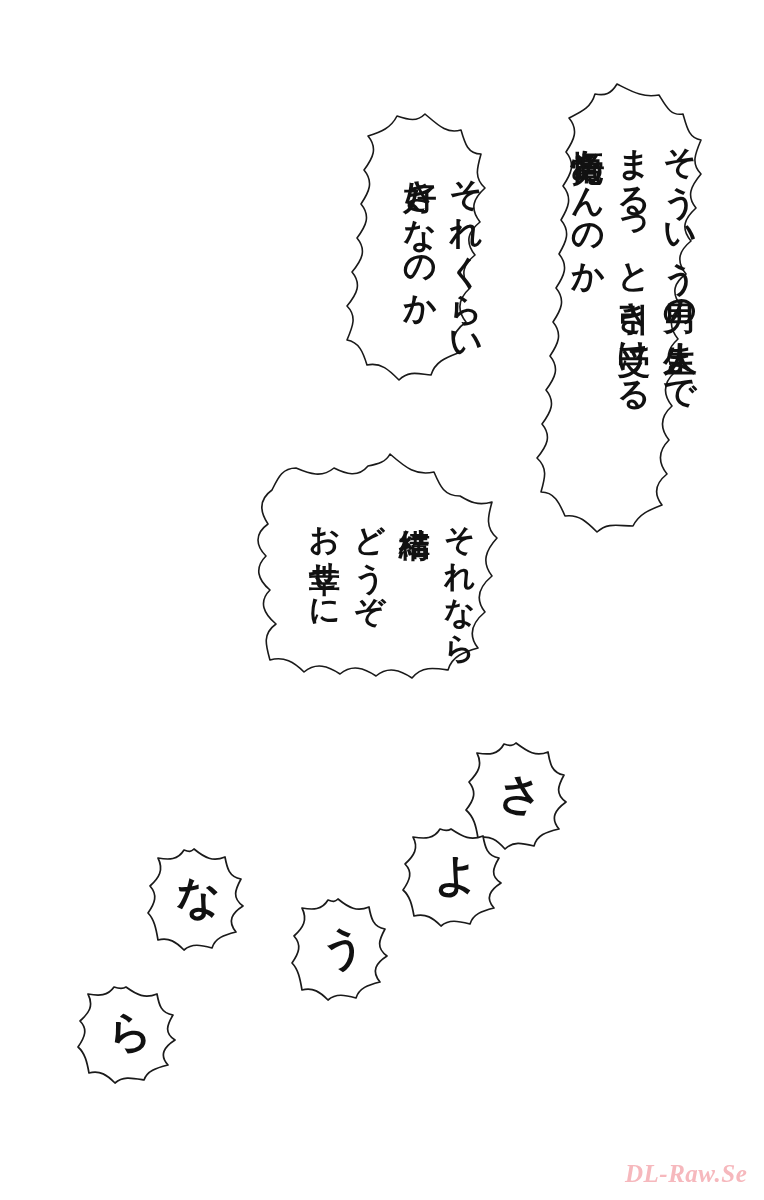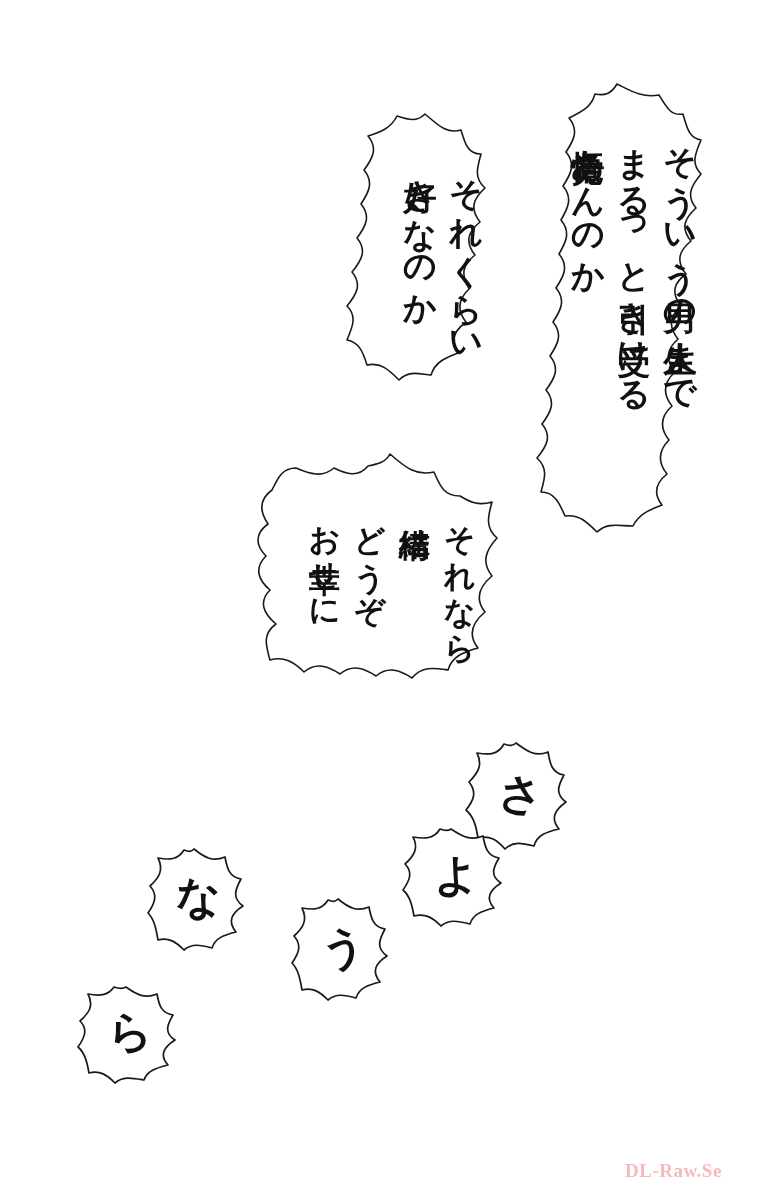--- a/index.html
+++ b/index.html
@@ -70,23 +70,24 @@
     font-family: "DejaVu Sans", "Liberation Sans", sans-serif;
     font-weight: 700;
     color: #111111;
     font-size: 44px;
     line-height: 1;
   }
   #watermark {
     position: absolute;
     font-family: "Liberation Serif", "DejaVu Serif", serif;
     font-weight: 700;
-    font-size: 19px;
+    font-size: 25px;
     letter-spacing: 0.5px;
     white-space: nowrap;
+    font-style: italic;
   }
 </style>
 </head>
 <body>
 
 <div id="page">
 
   <div class="bubble" id="b1" style="left:521px; top:82px; width:198px; height:452px;">
     <svg viewBox="0 0 198 452" preserveAspectRatio="none">
       <path class="bubble-shape" d="M 96 2

